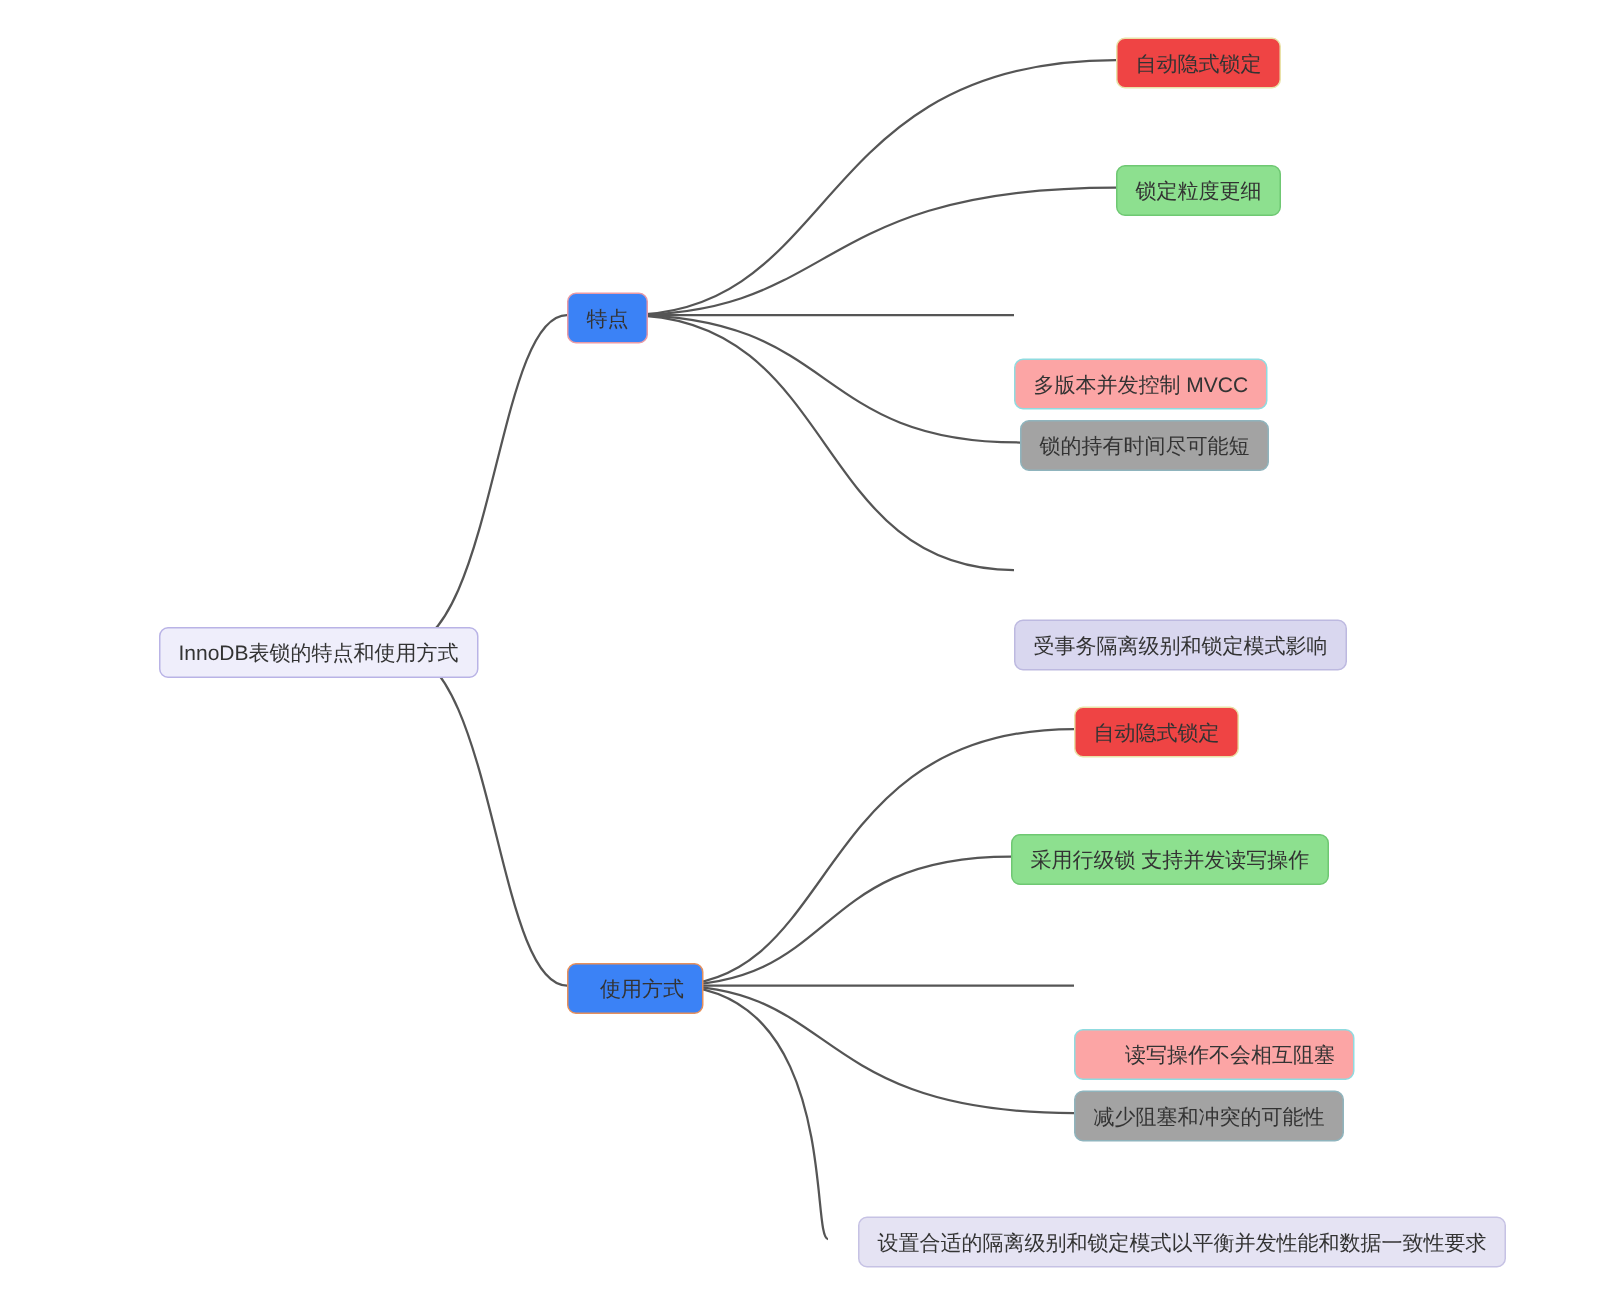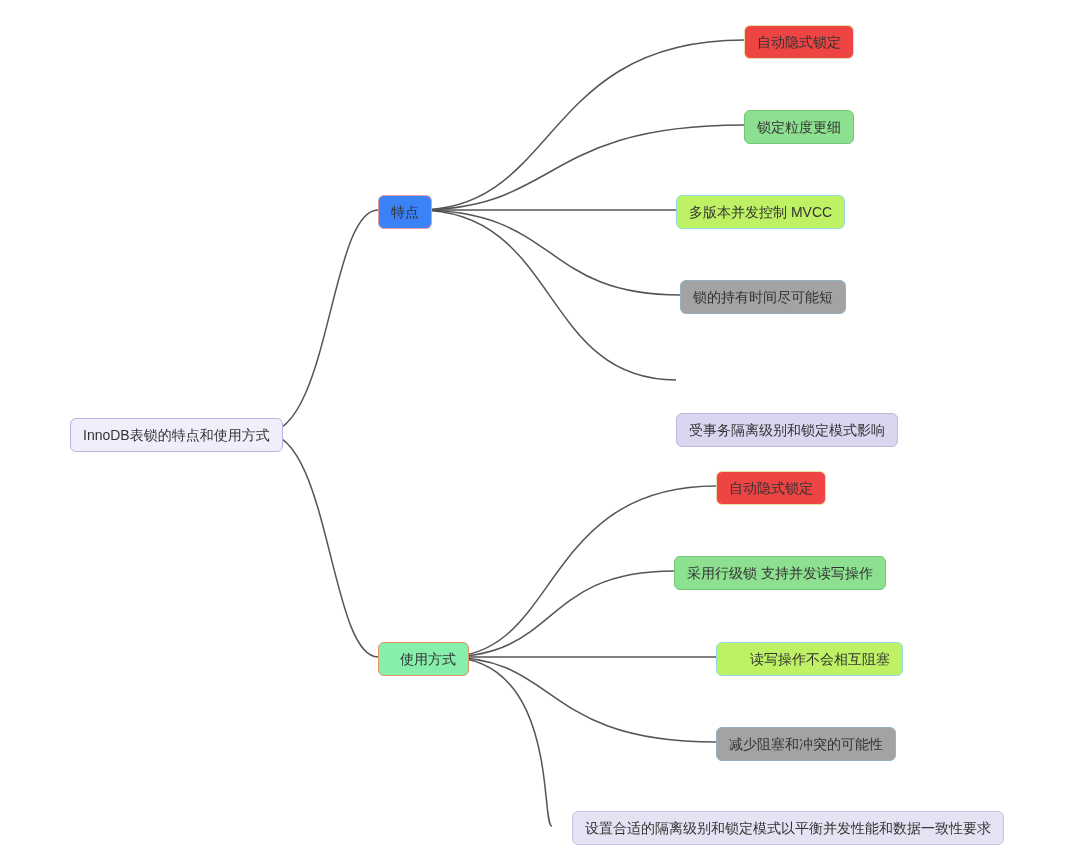--- a/index.html
+++ b/index.html
@@ -23,26 +23,26 @@
   }
   .node {
     position: absolute;
     padding: 7px 12px;
     border-radius: 6px;
     border: 1px solid;
     white-space: nowrap;
     line-height: 1.3;
     box-sizing: border-box;
   }
-  .root   { background:#efeefb; border-color:#b9b3e6; }
+  .root   { background:#efeefb; border-color:#b9b3e6;margin-left:36px; }
   .pink   { background:#3b82f6; border-color:#e99aa6; }
-  .orange { background:#86efac; border-color:#e6905d;padding-left:21px; }
+  .orange { background:#3b82f6; border-color:#e6905d;padding-left:21px; }
   .yellow { background:#ef4444; border-color:#e9e2a8; }
   .green  { background:#8de08f; border-color:#6fc873; }
-  .cyan   { background:#bef264; border-color:#8fdbe0; }
+  .cyan   { background:#fca5a5; border-color:#8fdbe0;margin-top:44px; }
   .teal   { background:#a3a3a3; border-color:#8fb4bd; }
   .lav    { background:#d9d7ef; border-color:#bdb9e0; }
   .lav2   { background:#e5e3f3; border-color:#c6c2e4; }
 </style>
 </head>
 <body>
 
 <svg class="connectors" viewBox="0 0 1080 866">
   <g fill="none" stroke="#555" stroke-width="1.5">
 

